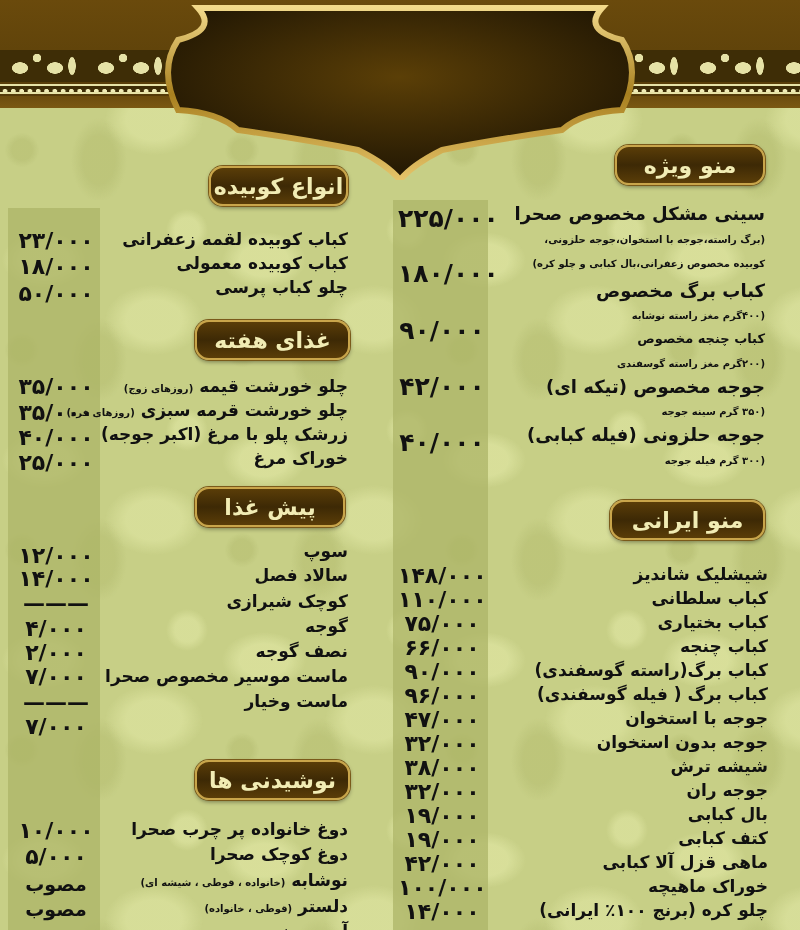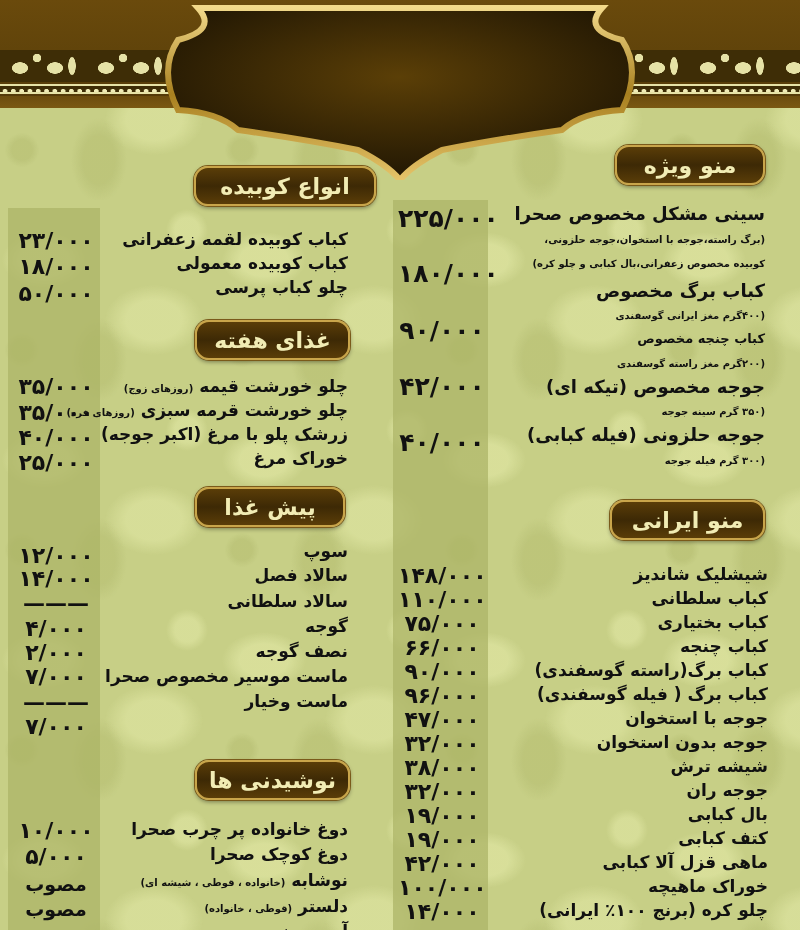--- a/index.html
+++ b/index.html
@@ -116,21 +116,21 @@
 <div class="price-strip" style="left:8px; top:208px; width:92px; height:722px;"></div>
 
 <div class="section-badge" style="left:615px; top:145px; width:150px;">منو ویژه</div>
 
 <div class="item-name" style="right:35px; top:203px; font-size:18px;">سینی مشکل مخصوص صحرا</div>
 <div class="item-sub" style="right:35px; top:234px;">(برگ راسته،جوجه با استخوان،جوجه حلزونی،</div>
 <div class="item-sub" style="right:35px; top:258px;">کوبیده مخصوص زعفرانی،بال کبابی و چلو کره)</div>
 <div class="price big" style="left:398px; top:208px; width:88px;">۲۲۵/۰۰۰</div>
 
 <div class="item-name" style="right:35px; top:280px; font-size:18px;">کباب برگ مخصوص</div>
-<div class="item-sub" style="right:35px; top:310px;">(۴۰۰گرم مغز ایرانی گوسفندی</div>
+<div class="item-sub" style="right:35px; top:310px;">(۴۰۰گرم مغز راسته نوشابه</div>
 <div class="price big" style="left:398px; top:263px; width:88px;">۱۸۰/۰۰۰</div>
 
 <div class="item-name" style="right:35px; top:328px; font-size:13px;">کباب چنجه مخصوص</div>
 <div class="item-sub" style="right:35px; top:358px;">(۲۰۰گرم مغز راسته گوسفندی</div>
 <div class="price big" style="left:398px; top:320px; width:88px;">۹۰/۰۰۰</div>
 
 <div class="item-name" style="right:35px; top:376px; font-size:18px;">جوجه مخصوص (تیکه ای)</div>
 <div class="item-sub" style="right:35px; top:406px;">(۳۵۰ گرم سینه جوجه</div>
 <div class="price big" style="left:398px; top:376px; width:88px;">۴۲/۰۰۰</div>
 
@@ -166,21 +166,21 @@
   <div class="item-name" style="right:32px; top:827px;">کتف کبابی</div>
   <div class="price" style="left:398px; top:829px; width:88px;">۱۹/۰۰۰</div>
   <div class="item-name" style="right:32px; top:851px;">ماهی قزل آلا کبابی</div>
   <div class="price" style="left:398px; top:853px; width:88px;">۴۲/۰۰۰</div>
   <div class="item-name" style="right:32px; top:875px;">خوراک ماهیچه</div>
   <div class="price" style="left:398px; top:877px; width:88px;">۱۰۰/۰۰۰</div>
   <div class="item-name" style="right:32px; top:899px;">چلو کره (برنج ۱۰۰٪ ایرانی)</div>
   <div class="price" style="left:398px; top:901px; width:88px;">۱۴/۰۰۰</div>
 </div>
 
-<div class="section-badge" style="left:194px; top:166px; width:182px;">انواع کوبیده</div>
+<div class="section-badge" style="left:209px; top:166px; width:139px;">انواع کوبیده</div>
 
 <div class="item-name" style="right:452px; top:228px;">کباب کوبیده لقمه زعفرانی</div>
 <div class="price" style="left:12px; top:230px; width:88px;">۲۳/۰۰۰</div>
 <div class="item-name" style="right:452px; top:252px;">کباب کوبیده معمولی</div>
 <div class="price" style="left:12px; top:256px; width:88px;">۱۸/۰۰۰</div>
 <div class="item-name" style="right:452px; top:276px;">چلو کباب پرسی</div>
 <div class="price" style="left:12px; top:283px; width:88px;">۵۰/۰۰۰</div>
 
 <div class="section-badge" style="left:195px; top:320px; width:155px;">غذای هفته</div>
 
@@ -198,21 +198,21 @@
 <div class="price" style="left:12px; top:427px; width:88px;">۴۰/۰۰۰</div>
 <div class="item-name" style="right:452px; top:447px;">خوراک مرغ</div>
 <div class="price" style="left:12px; top:452px; width:88px;">۲۵/۰۰۰</div>
 
 <div class="section-badge" style="left:195px; top:487px; width:150px;">پیش غذا</div>
 
 <div class="item-name" style="right:452px; top:540px;">سوپ</div>
 <div class="price" style="left:12px; top:545px; width:88px;">۱۲/۰۰۰</div>
 <div class="item-name" style="right:452px; top:564px;">سالاد فصل</div>
 <div class="price" style="left:12px; top:568px; width:88px;">۱۴/۰۰۰</div>
-<div class="item-name" style="right:452px; top:590px;">سالاد سلطانی</div>
+<div class="item-name" style="right:452px; top:590px;">کوچک شیرازی</div>
 <div class="price" style="left:12px; top:593px; width:88px;">———</div>
 <div class="item-name" style="right:452px; top:615px;">گوجه</div>
 <div class="price" style="left:12px; top:618px; width:88px;">۴/۰۰۰</div>
 <div class="item-name" style="right:452px; top:640px;">نصف گوجه</div>
 <div class="price" style="left:12px; top:642px; width:88px;">۲/۰۰۰</div>
 <div class="item-name" style="right:452px; top:665px;">ماست موسیر مخصوص صحرا</div>
 <div class="price" style="left:12px; top:666px; width:88px;">۷/۰۰۰</div>
 <div class="item-name" style="right:452px; top:690px;">ماست وخیار</div>
 <div class="price" style="left:12px; top:692px; width:88px;">———</div>
 <div class="item-name" style="right:452px; top:716px;margin-top:48px;">زیتون پرورده</div>

